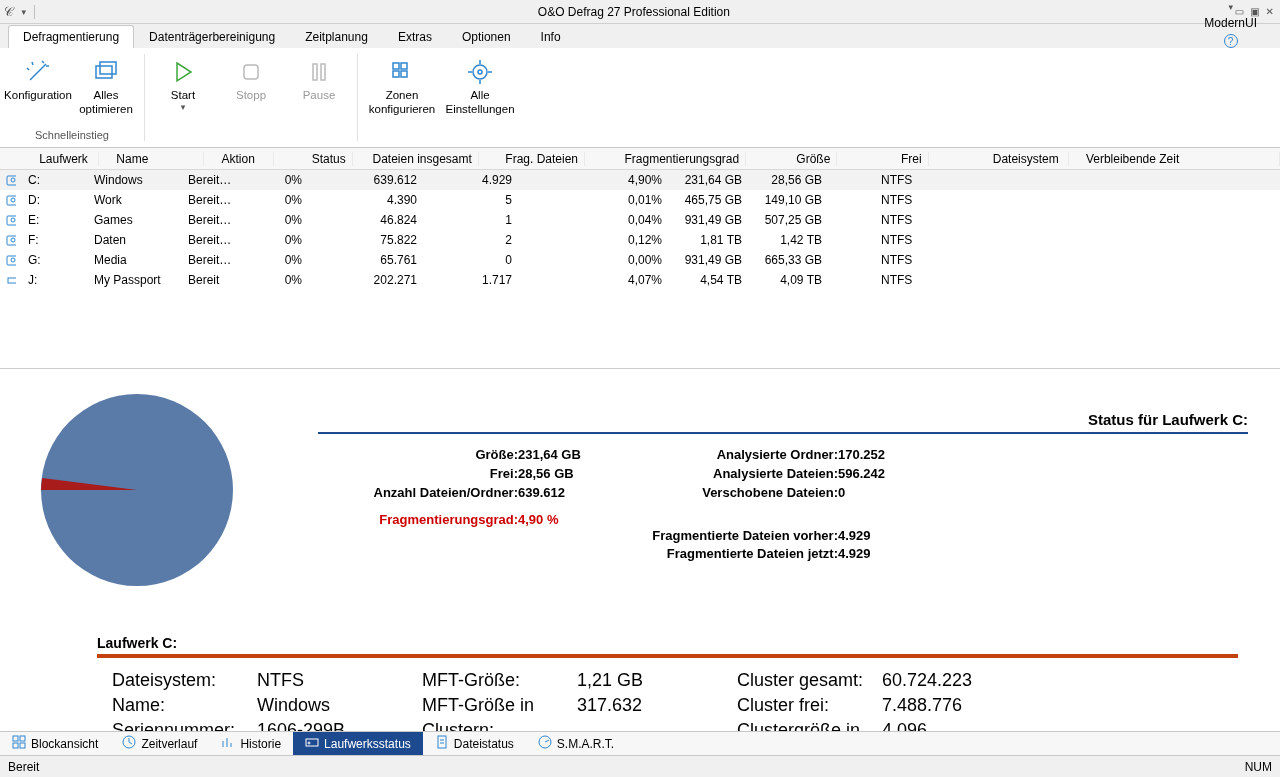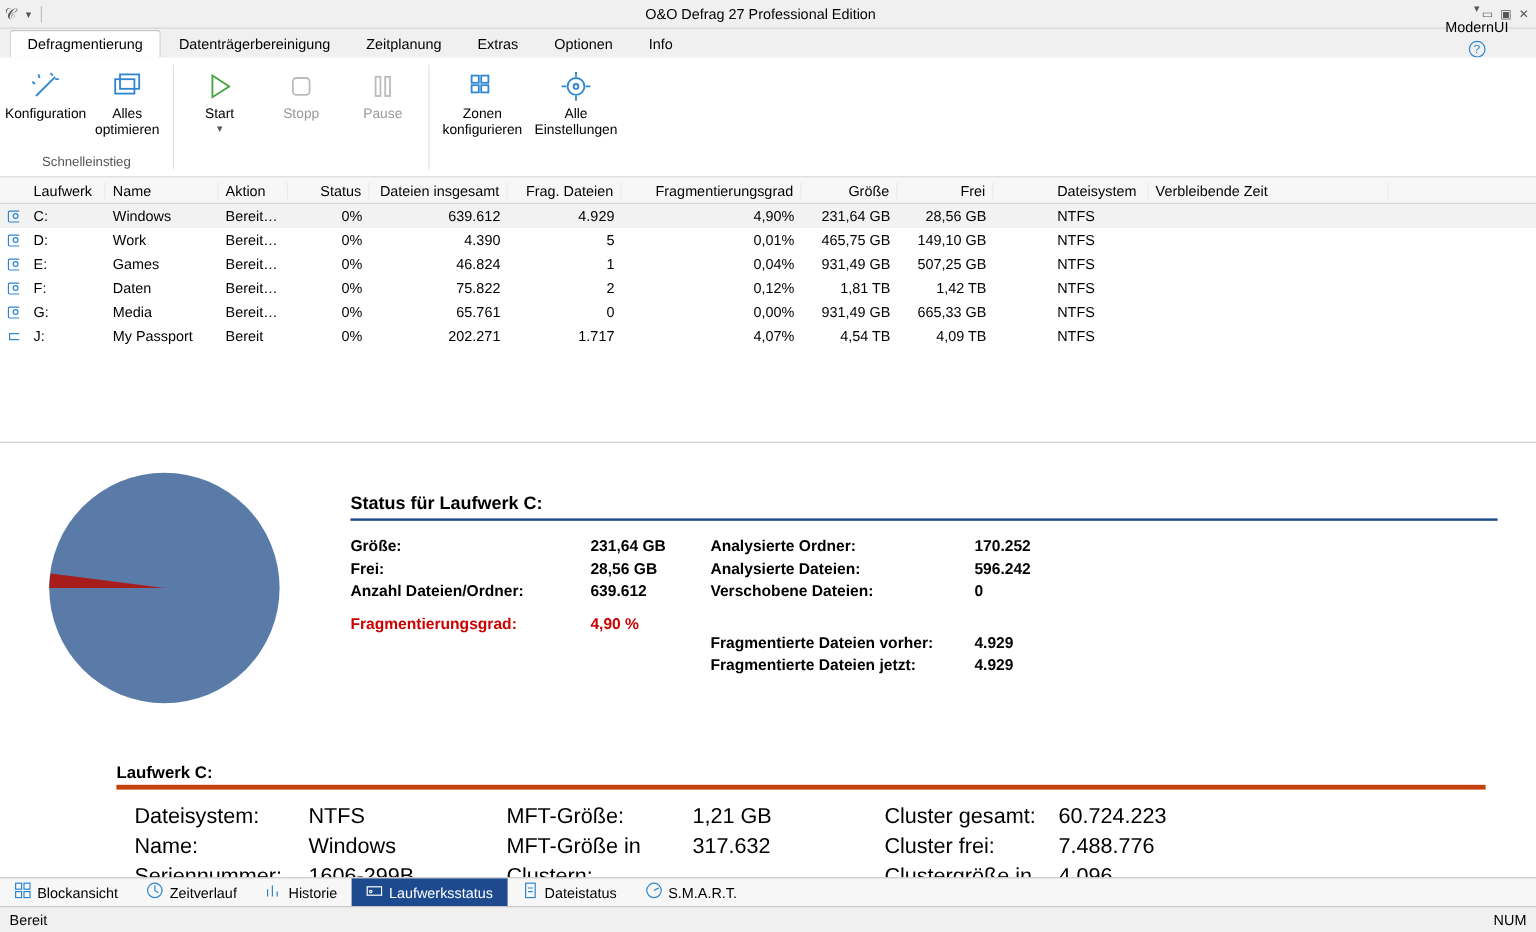--- a/index.html
+++ b/index.html
@@ -18,34 +18,34 @@
   .rib-group { display: flex; flex-direction: column; padding: 4px 6px; height: 100%; }
   .rib-row { display: flex; gap: 4px; flex: 1; }
   .rib-btn { display: flex; flex-direction: column; align-items: center; justify-content: flex-start; width: 64px; padding: 4px 2px; font-size: 11.5px; text-align: center; line-height: 1.25; cursor: pointer; }
   .rib-btn.disabled { color: #999; }
   .rib-btn .icon { height: 32px; display: flex; align-items: center; justify-content: center; }
   .rib-btn .icon svg { stroke: #2f86d0; fill: none; stroke-width: 1.5; }
   .rib-btn.disabled .icon svg { stroke: #bbb; }
   .rib-sep { width: 1px; background: #e0e0e0; margin: 6px 0; }
   .rib-label { text-align: center; font-size: 11px; color: #555; padding-bottom: 2px; }
   .grid-header, .grid-row { display: flex; align-items: center; height: 20px; font-size: 12px; }
-  .grid-header { background: #f7f7f7; border-bottom: 1px solid #d8d8d8; height: 22px; }
+  .grid-header { background: #f7f7f7; border-bottom: 1px solid #d8d8d8; height: 22px; justify-content: space-between; }
   .col { padding: 0 6px; overflow: hidden; white-space: nowrap; text-overflow: ellipsis; }
   .c-icon{width:22px; display:flex; justify-content:center;}
   .c-drive{width:66px;} .c-name{width:94px;} .c-act{width:58px;} .c-stat{width:68px;text-align:right;}
   .c-files{width:115px;text-align:right;} .c-frag{width:95px;text-align:right;} .c-fgrad{width:150px;text-align:right;}
   .c-size{width:80px;text-align:right;} .c-free{width:80px;text-align:right;} .c-fs{width:82px;margin-left:47px;} .c-time{width:200px;}
   .grid-header .col{ border-right:1px solid #eaeaea; }
   .drives { background:#fff; }
   .grid-row.sel{ background:#f2f2f2;}
   .disk-ico svg{ stroke:#2f86d0; fill:none; }
   .content-split { flex:1; display:flex; flex-direction:column; background:#fff; overflow:hidden; }
   .upper-area { height: 220px; background:#fff; overflow:auto; }
   .lower-area { flex:1; background:#fff; border-top:1px solid #ccc; padding: 16px 32px; overflow:hidden; position:relative; }
-  .pie-and-status { display:flex; gap: 50px; align-items:flex-start; }
+  .pie-and-status { display:flex; gap: 76px; align-items:flex-start;text-align:right; }
   .pie-wrap { width:210px; height:210px; display:flex; align-items:center; justify-content:center; }
   .status-block { flex:1; padding-top: 26px; }
   .status-title { font-size: 15px; font-weight: bold; border-bottom: 2px solid #1d4a8e; padding-bottom: 4px; margin-bottom: 12px; }
   .stat-cols { display:flex; }
   .stat-col { width: 300px; }
   .stat-col.right { width: 340px; }
   .stat-row { display:flex; font-size: 13px; line-height: 1.45; font-weight:bold; }
   .stat-label { width: 200px; }
   .stat-val { }
   .frag-row { color:#c00; }

